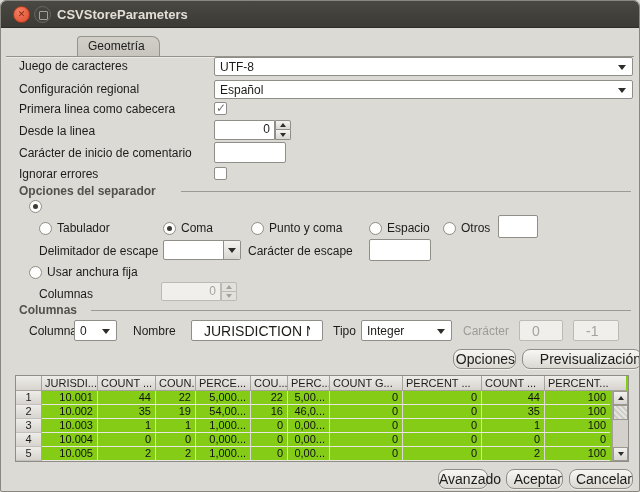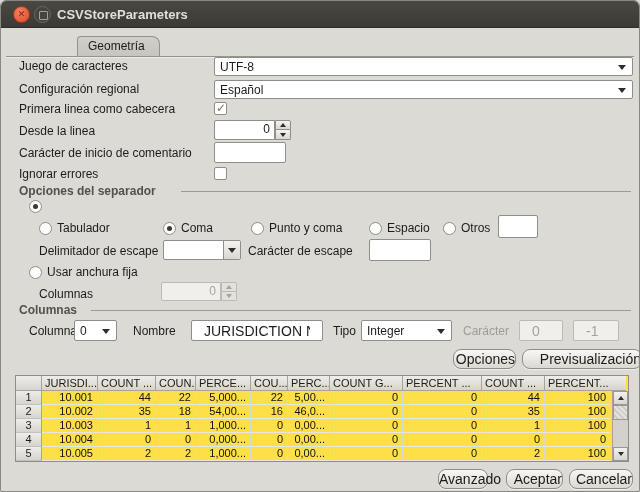--- a/index.html
+++ b/index.html
@@ -128,21 +128,21 @@
   }
   .btn {
     position:absolute; background:linear-gradient(#F8F7F4,#DBD8D2);
     border:1px solid #8F8D87; border-radius:8px; text-align:right;
     font-size:14px; line-height:18px; height:20px; color:#1c1c1a;
     box-shadow:0 1px 0 #EFEEEA;
   }
   
   .tbl {
     position:absolute; left:14px; top:374px; width:614px; height:87px;
-    background:#fde047; border:1px solid #8F8D87;
+    background:#84cc16; border:1px solid #8F8D87;
   }
   .thead { display:flex; height:15px; }
   .th, .corner, .scorner {
     background:linear-gradient(#EFEDE9,#D7D4CF);
     border-right:1px solid #A6A39D; border-bottom:1px solid #A6A39D;
     font-size:11px; line-height:14px; padding-left:3px;
     white-space:nowrap; overflow:hidden; flex:0 0 auto;
   }
   .scorner { width:16px; border-right:none; }
   .tbody { position:relative; }
@@ -319,21 +319,21 @@
           <div class="td c6">5,00...</div>
           <div class="td c7">0</div>
           <div class="td c8">0</div>
           <div class="td c9">44</div>
           <div class="td c10">100</div>
         </div>
         <div class="tr">
           <div class="rn c0">2</div>
           <div class="td c1">10.002</div>
           <div class="td c2">35</div>
-          <div class="td c3">18</div>
+          <div class="td c3">19</div>
           <div class="td c4">54,00...</div>
           <div class="td c5">16</div>
           <div class="td c6">46,0...</div>
           <div class="td c7">0</div>
           <div class="td c8">0</div>
           <div class="td c9">35</div>
           <div class="td c10">100</div>
         </div>
         <div class="tr">
           <div class="rn c0">3</div>

